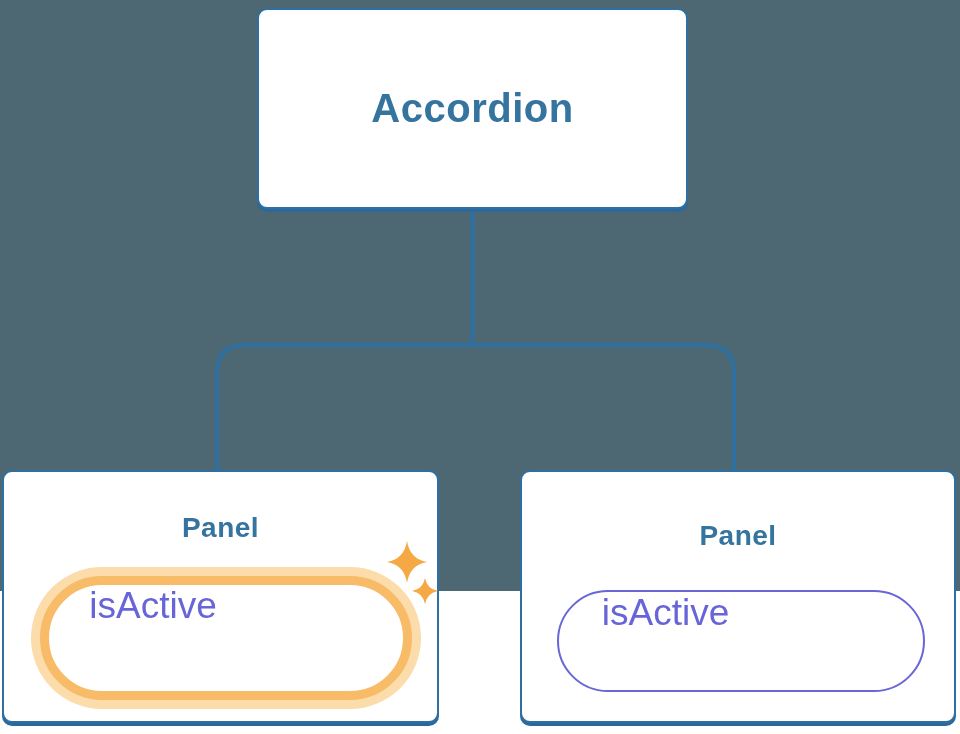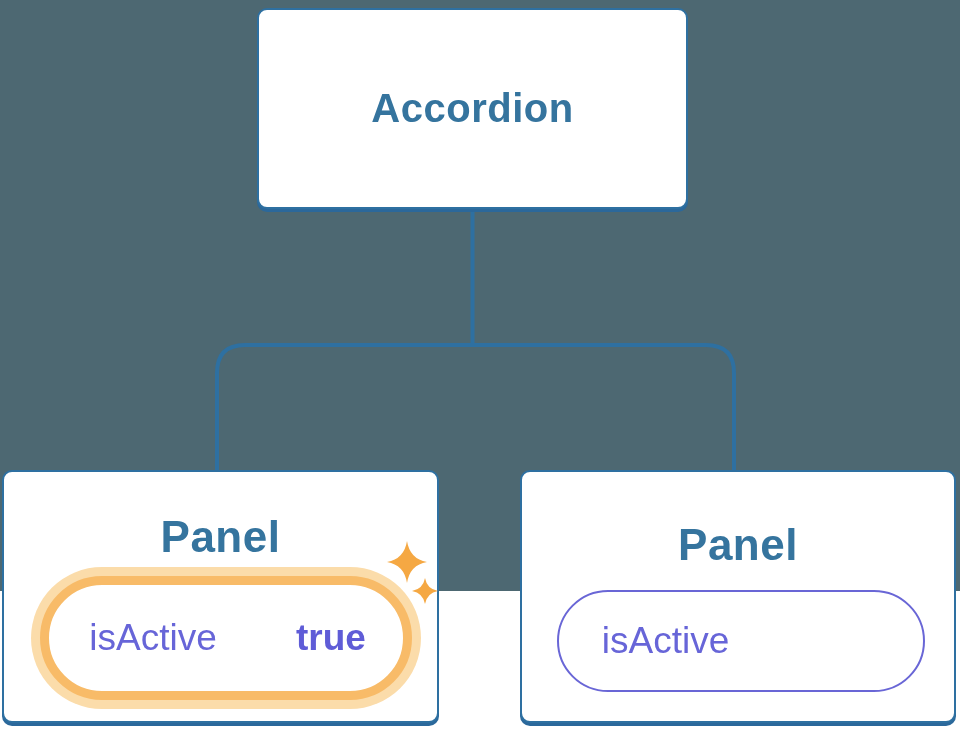--- a/index.html
+++ b/index.html
@@ -41,33 +41,33 @@
     color: #35749e;
     letter-spacing: 0.5px;
   }
   .node-panel-left  { left: 2px;   top: 470px; width: 437px; height: 253px; }
   .node-panel-right { left: 520px; top: 470px; width: 436px; height: 253px; }
   .panel-title {
     position: absolute;
     left: 0;
     width: 100%;
     text-align: center;
-    font-size: 44px;
+    font-size: 28px;
     font-weight: 600;
     color: #35749e;
     letter-spacing: 0.5px;
   }
   .node-panel-left  .panel-title { top: 40px; }
   .node-panel-right .panel-title { top: 48px; }
 
   .state-pill {
     position: absolute;
     background: #ffffff;
     display: flex;
-    align-items: center;
+    align-items: flex-start;
     overflow: hidden;
   }
   .pill-highlighted {
     left: 36px; top: 104px;
     width: 372px; height: 124px;
     border: 9px solid #f8bb68;
     border-radius: 70px;
     box-shadow: 0 0 0 9px #fbdcaa;
   }
   .pill-plain {
@@ -110,21 +110,20 @@
 
   <div class="node node-root">
     <div class="root-label">Accordion</div>
   </div>
 
   <div class="node node-panel-left">
     <div class="panel-title">Panel</div>
     <div class="state-pill pill-highlighted">
       <div class="pill-cell cell-key">isActive</div>
       <div class="pill-divider divider-orange"></div>
-      <div class="pill-cell cell-value">true</div>
     </div>
   </div>
 
   <div class="node node-panel-right">
     <div class="panel-title">Panel</div>
     <div class="state-pill pill-plain">
       <div class="pill-cell cell-key">isActive</div>
       <div class="pill-divider divider-purple"></div>
     </div>
   </div>

